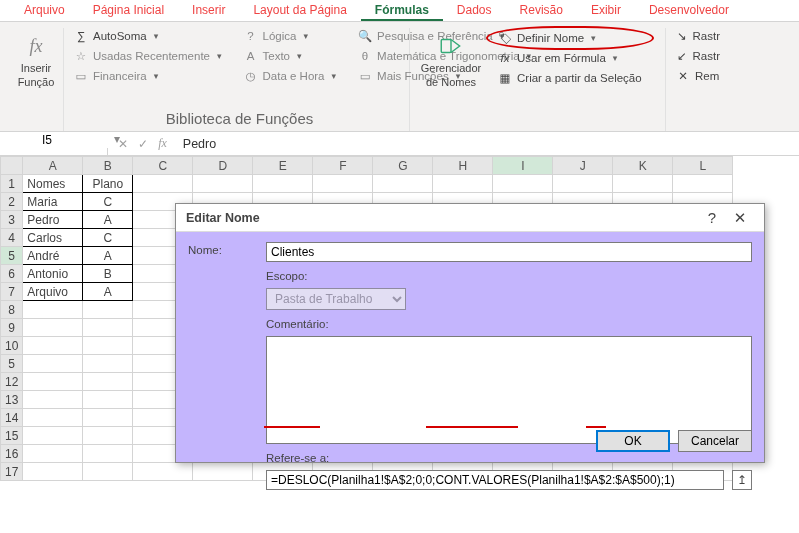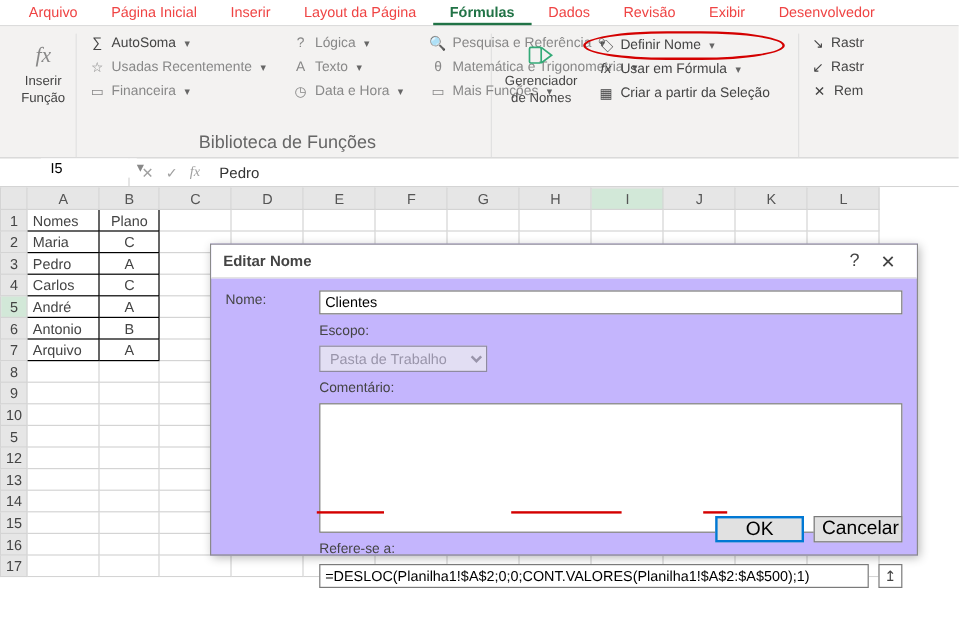--- a/index.html
+++ b/index.html
@@ -45,21 +45,21 @@
   .dlg-body { padding: 10px 12px; display: grid; grid-template-columns: 78px 1fr 18px; row-gap: 6px; align-items: start; }
   .dlg-body label { font-size: 11.5px; padding-top: 2px; }
   .dlg-body input[type=text], .dlg-body textarea, .dlg-body select { width: 100%; font-size: 12px; padding: 2px 4px; border: 1px solid #7a7a7a; background: #fff; font-family: inherit; }
   .dlg-body textarea { height: 108px; resize: none; }
   .dlg-body select { width: 140px; }
   .dlg-body select[disabled] { background: #f0f0f0; color: #888; }
   .ref-row { display: flex; align-items: flex-end; gap: 8px; }
   .ref-row input { flex: 1; }
   .ref-btn { width: 20px; height: 20px; border: 1px solid #7a7a7a; background: #fff; display: flex; align-items: center; justify-content: center; cursor: pointer; }
   .dlg-buttons { position: absolute; bottom: 10px; right: 12px; display: flex; gap: 8px; }
-  .dlg-buttons button { width: 74px; height: 22px; font-size: 16px; border: 1px solid #7a7a7a; background: #e1e1e1; cursor: pointer; }
+  .dlg-buttons button { width: 74px; height: 22px; font-size: 12px; border: 1px solid #7a7a7a; background: #e1e1e1; cursor: pointer; }
   .dlg-buttons button.primary { border: 2px solid #0078d4; background: #e1e1e1; }
   .underline-red { position: absolute; height: 3px; background: transparent; border-bottom: 2px solid #d40000; }
   .sheet td.center { text-align: center; }
 </style>
 </head>
 <body>
 
 <div class="menubar">
   <div class="tab">Arquivo</div>
   <div class="tab">Página Inicial</div>

